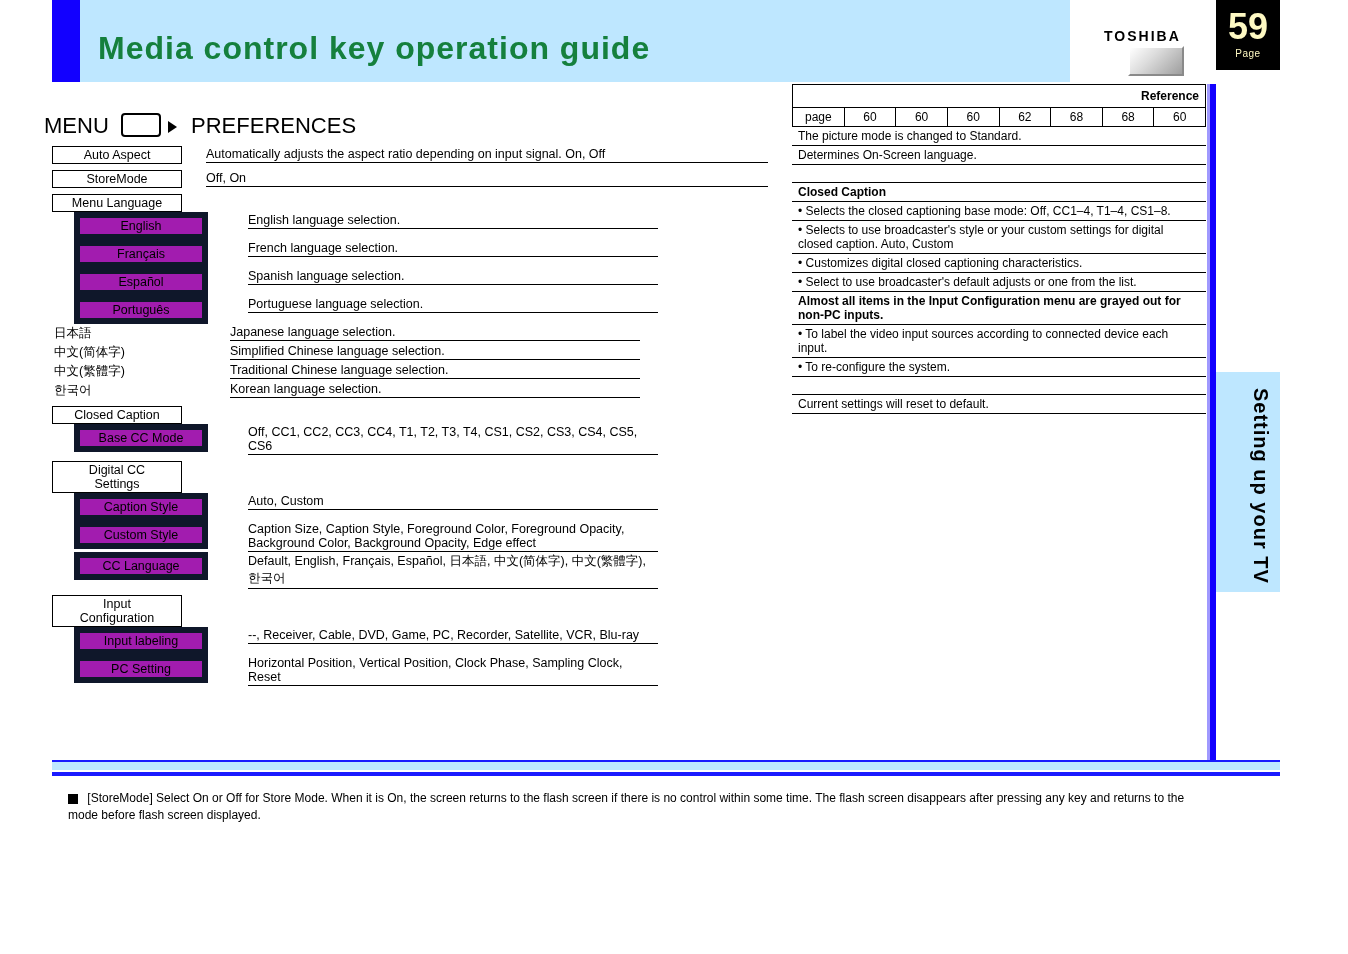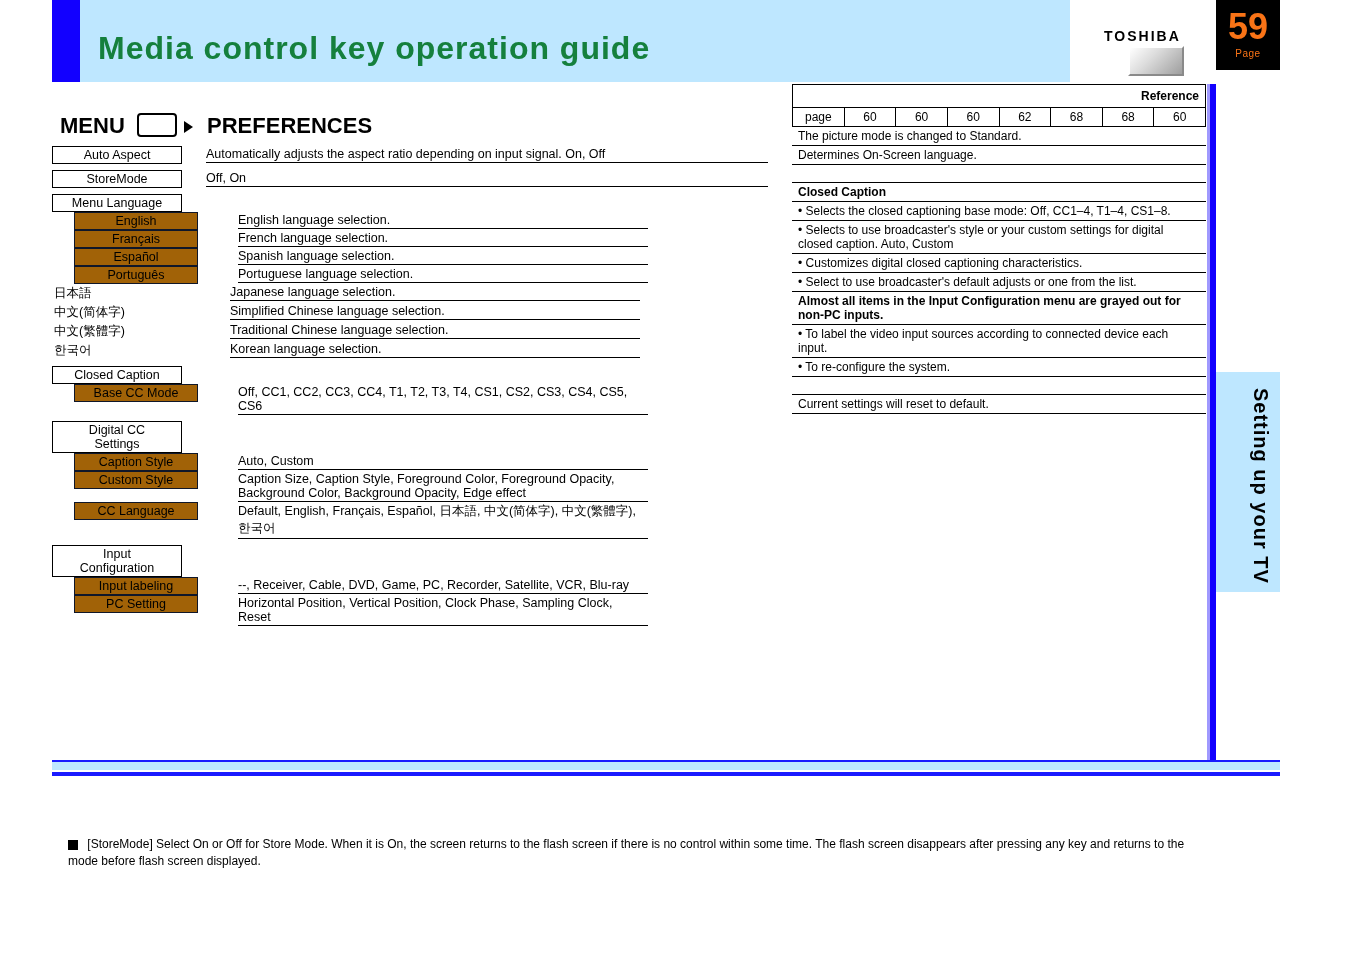--- a/index.html
+++ b/index.html
@@ -9,57 +9,57 @@
   .blue-bar { position: absolute; left: 52px; top: 0; width: 28px; height: 82px; background: #1200ff; }
   .cyan-banner { position: absolute; left: 80px; top: 0; width: 990px; height: 82px; background: #bee7ff; }
   .banner-text { position: absolute; left: 98px; top: 30px; font-size: 32px; font-weight: 700; color: #15803d; letter-spacing: 1px; }
 
   .logo-bevel { position: absolute; left: 1128px; top: 46px; width: 56px; height: 30px;
     background: linear-gradient(135deg,#fff,#dcdcdc 40%,#9e9e9e);
     border-top: 2px solid #fff; border-left: 2px solid #fff;
     border-right: 2px solid #8a8a8a; border-bottom: 2px solid #8a8a8a; }
   .logo-text { position: absolute; left: 1104px; top: 28px; font-size: 14px; font-weight: 700; letter-spacing: 2px; }
 
-  .black-square { position: absolute; right: 68px; top: 0; width: 64px; height: 70px; background: #000; color:#f97316; text-align:center; }
+  .black-square { position: absolute; right: 68px; top: 0; width: 64px; height: 70px; background: #000; color:#fef9c3; text-align:center; }
   .black-square .num { font-size: 36px; font-weight: 700; line-height: 42px; padding-top:6px; }
   .black-square .lbl { font-size: 10px; letter-spacing: .5px; }
 
   .right-side-tab { position: absolute; right: 68px; top: 372px; width: 64px; height: 220px; background: #bee7ff; }
   .right-side-text { position: absolute; right: 76px; top: 388px; writing-mode: vertical-rl; font-weight: 700; font-size: 20px; letter-spacing: 1px; }
 
-  .crumb { position: absolute; left: 60px; top: 113px; font-size: 22px; font-weight: 700; }
+  .crumb { position: absolute; left: 44px; top: 113px; font-size: 22px; font-weight: 400; }
   .arrow-box { display:inline-block; width: 40px; height: 24px; border: 2px solid #000; border-radius: 4px; vertical-align: middle; margin: 0 6px 4px 6px; }
   .arrow-svg { width: 22px; height: 18px; display:inline-block; vertical-align: middle; margin-left:-4px; }
 
   
   .tree { position: absolute; left: 52px; top: 146px; font-size: 12.5px; }
   .trow { position: relative; display: flex; align-items: flex-start; }
   .lvl0 { width: 130px; border: 1px solid #000; text-align:center; padding: 1px 18px; background:#fff; }
-  .lvl1 { width: 124px; border: 1px solid #0f172a; text-align:center; padding: 1px 2px; margin-left: 22px; background:#a16207; }
+  .lvl1 { width: 134px; border: 6px solid #0f172a; text-align:center; padding: 1px 2px; margin-left: 22px; background:#a21caf; }
   .lvl1nobox { width: 138px; text-align:left; padding: 1px 2px; }
   .desc0 { width: 562px; border-bottom: 1px solid #000; margin-left: 24px; padding: 1px 0 1px 0; }
   .desc1 { width: 410px; border-bottom: 1px solid #000; margin-left: 40px; padding: 1px 0 1px 0; }
   .gap { height: 6px; }
 
   
   .info { position: absolute; left: 792px; top: 84px; width: 414px; font-size: 12px; }
   .info-topbox { border: 1px solid #000; padding: 4px 6px; font-weight: 700; text-align:right; }
   .page-grid { display:grid; grid-template-columns: repeat(8, 1fr); border-left:1px solid #000; }
   .page-grid div { border-right:1px solid #000; border-bottom:1px solid #000; text-align:center; padding:2px 0; font-size:12px; }
   .info-row { border-bottom: 1px solid #000; padding: 2px 6px; min-height: 18px; }
   .info-strong { font-weight: 700; }
   .info-bullet::before { content:"• "; }
 
   .right-rule { position:absolute; left:1210px; top:84px; width:6px; height:680px; background:#1200ff; }
   .right-rule-inner { position:absolute; left:1207px; top:84px; width:3px; height:680px; background:#1200ff; opacity:.4; }
 
   .bottom-rule-cyan { position: absolute; left: 52px; right: 68px; top: 760px; height: 10px; background: #bee7ff; border-top: 2px solid #1a1aff; }
   .bottom-rule-blue { position: absolute; left: 52px; right: 68px; top: 772px; height: 4px; background: #1a1aff; }
 
-  .footnote { position: absolute; left: 68px; top: 836px; font-size: 12px; line-height: 1.4; width: 1120px; }
+  .footnote { position: absolute; left: 68px; top: 790px; font-size: 12px; line-height: 1.4; width: 1120px; }
   .footnote-icon { display:inline-block; width:10px; height:10px; background:#000; margin-right:6px; vertical-align:middle; }
 </style>
 </head>
 <body>
 <div class="page">
 
   <div class="blue-bar"></div>
   <div class="cyan-banner"></div>
   <div class="banner-text">Media control key operation guide</div>
   <div class="logo-text">TOSHIBA</div>

